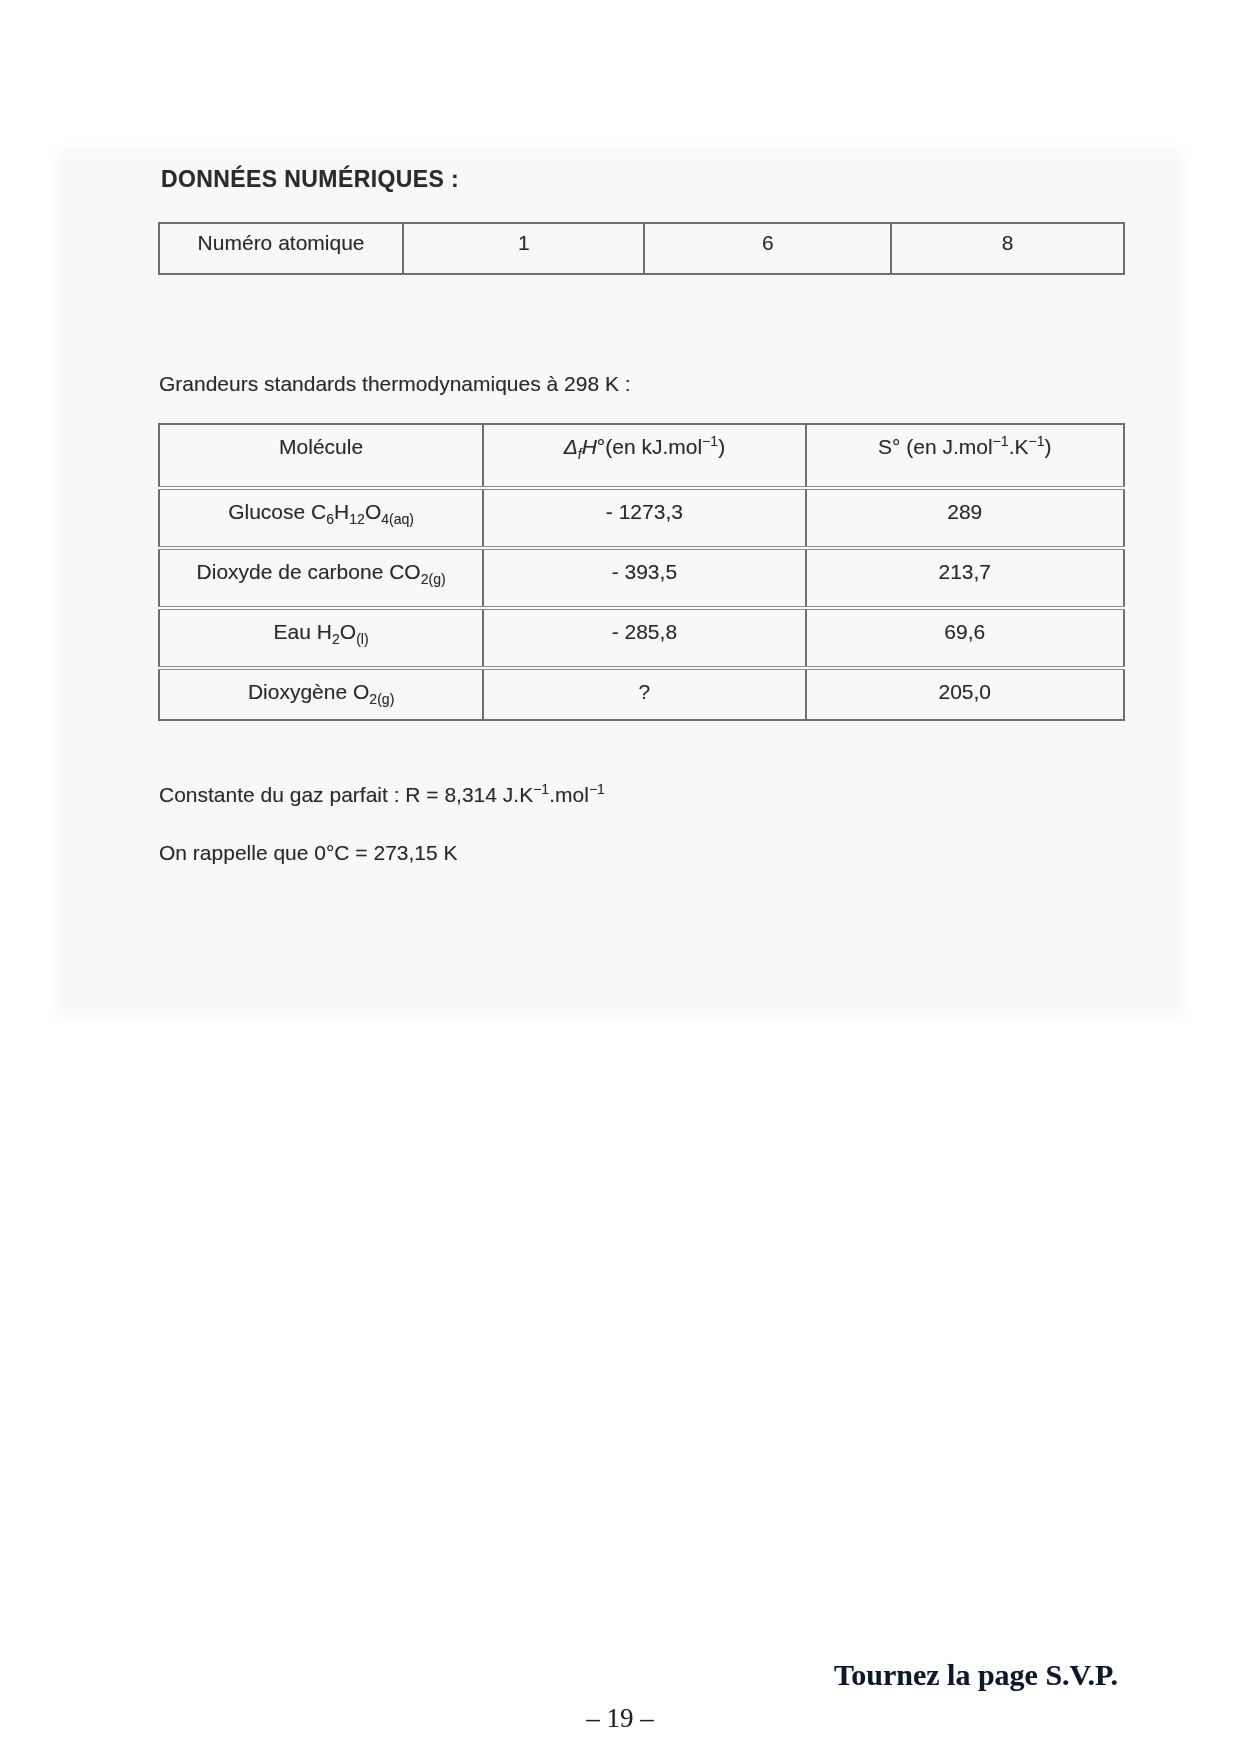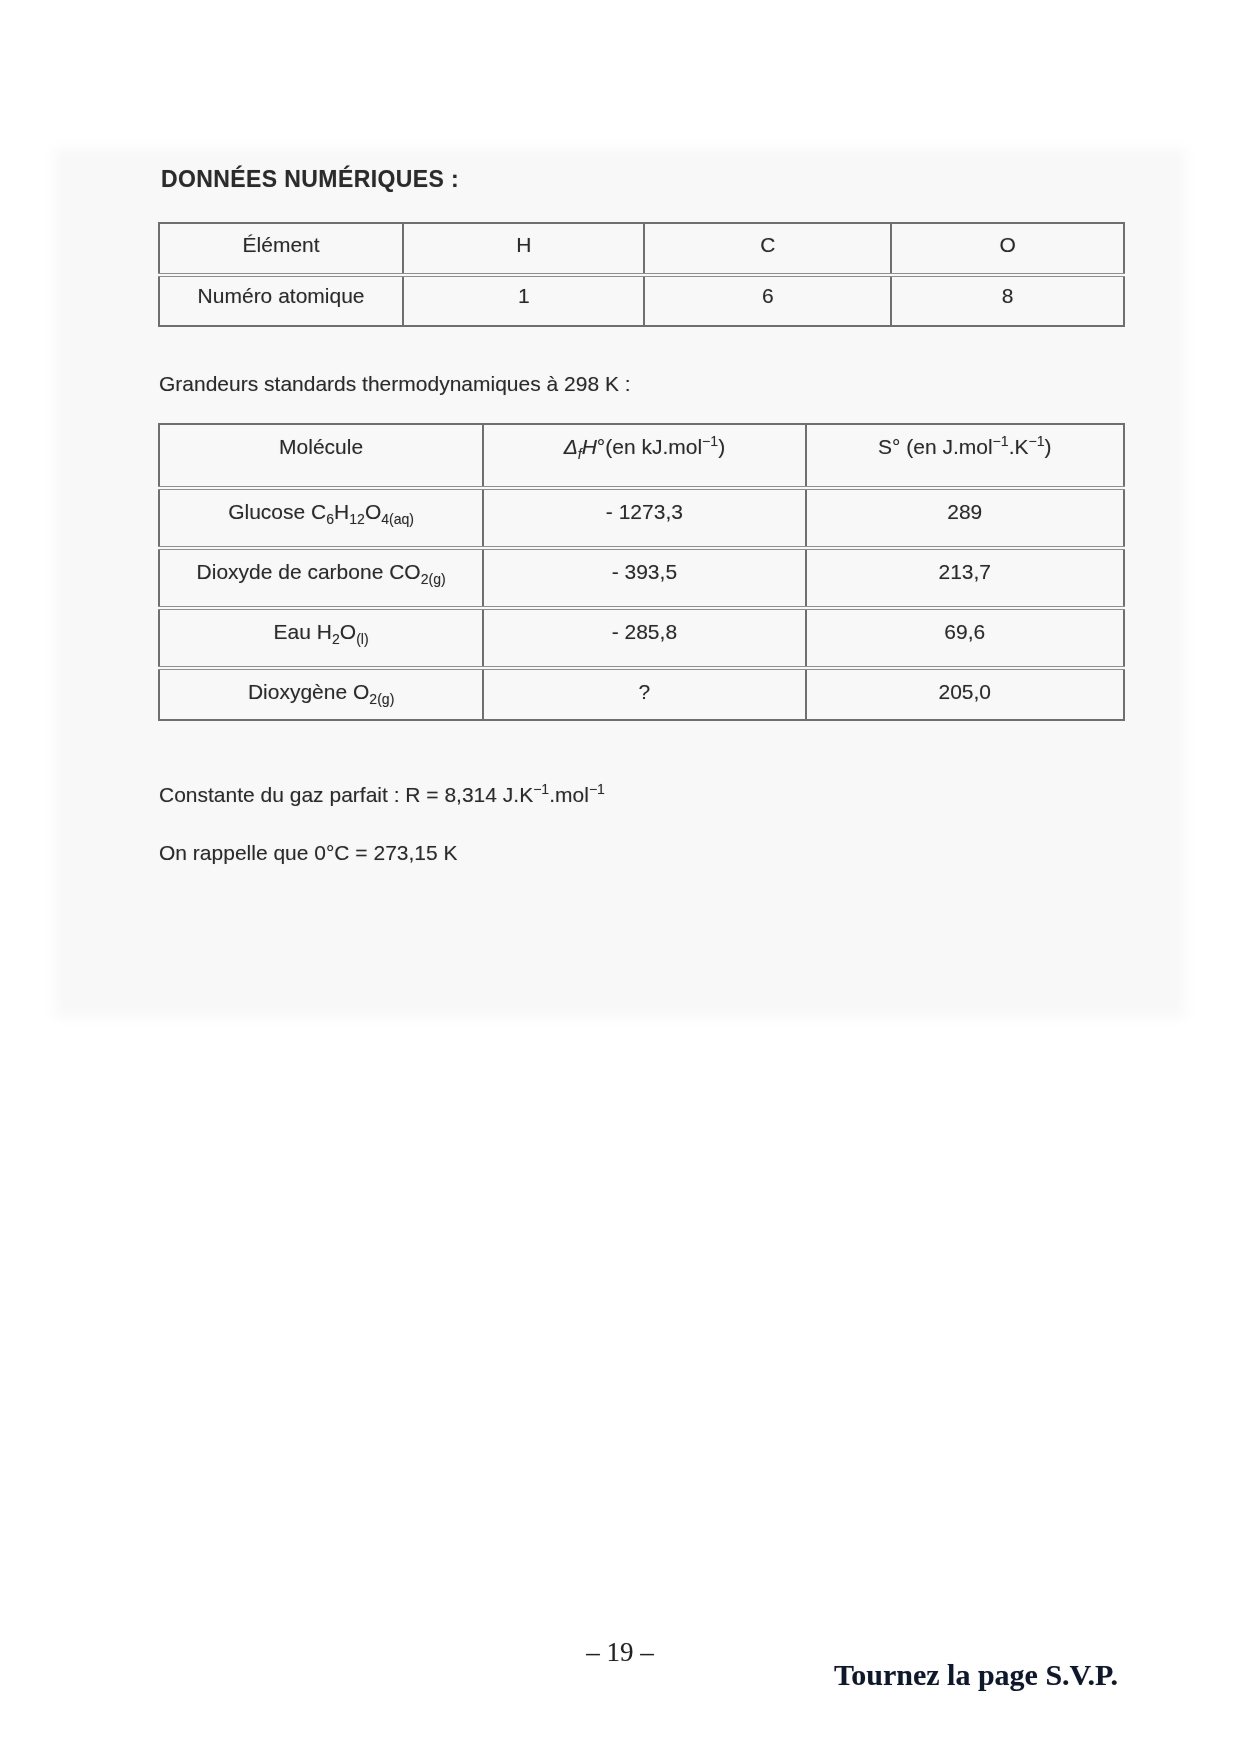--- a/index.html
+++ b/index.html
@@ -37,21 +37,21 @@
   .t2 tr.hdr td { border-bottom:4px double #8f8f8f; }
   .t2 tr.r + tr td { border-top:4px double #8f8f8f; }
 
   sub { font-size:67%; line-height:0; }
   sup { font-size:67%; line-height:0; }
 
   .note-constant { position:absolute; left:159px; top:783px; font-size:21px; }
   .note-zero     { position:absolute; left:159px; top:841px; font-size:21px; }
 
   .pagenum {
-    position:absolute; left:0; top:1637px; width:1240px; text-align:center;
+    position:absolute; left:0; top:1703px; width:1240px; text-align:center;
     font-family:"Liberation Serif", serif; font-size:27px; color:#222222;
   }
   .turnnote {
     position:absolute; right:130px; top:1658px;
     font-family:"Liberation Serif", serif; font-weight:bold; font-size:30px; color:#0f172a;
   }
 </style>
 </head>
 <body>
 
@@ -62,26 +62,20 @@
   <div class="title">DONNÉES NUMÉRIQUES :</div>
 
   <table class="t1">
     <colgroup>
       <col style="width:25.3%">
         <col style="width:25.0%">
         <col style="width:25.6%">
         <col style="width:24.1%">
     </colgroup>
     <tbody>
-        <tr class="hdr">
-      <td>Élément</td>
-      <td>H</td>
-      <td>C</td>
-      <td>O</td>
-    </tr>
     <tr class="data">
       <td>Numéro atomique</td>
       <td>1</td>
       <td>6</td>
       <td>8</td>
     </tr>
   </tbody>
     </table>
 
   <div class="intro">Grandeurs standards thermodynamiques à 298 K :</div>

